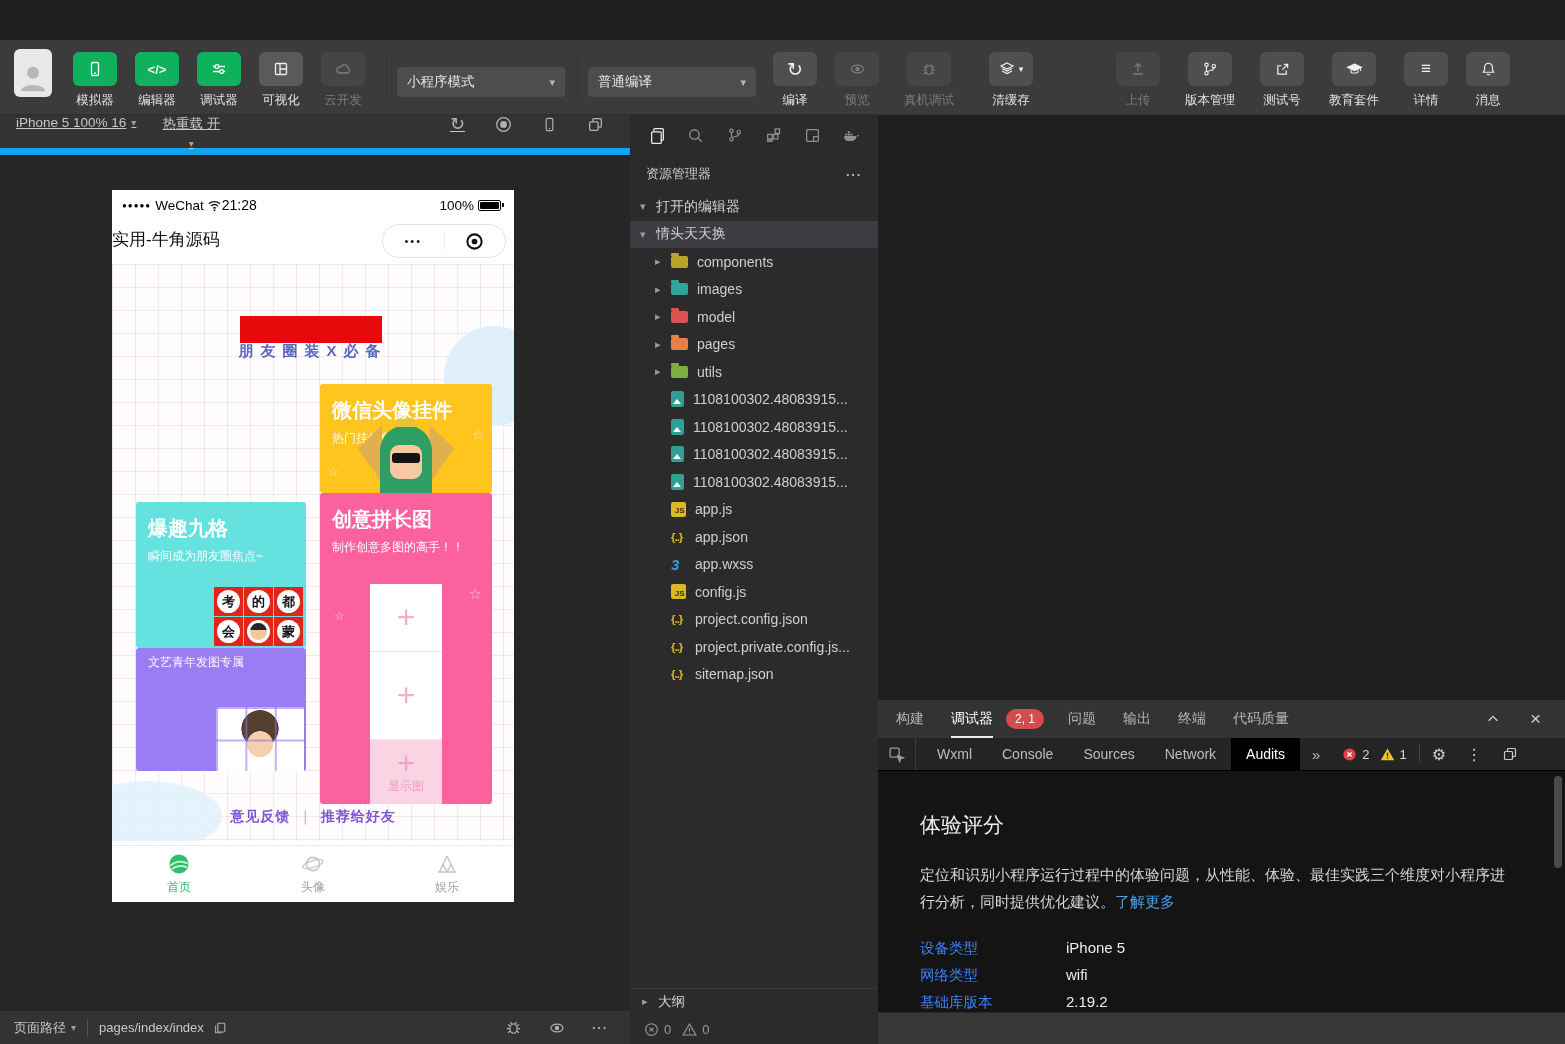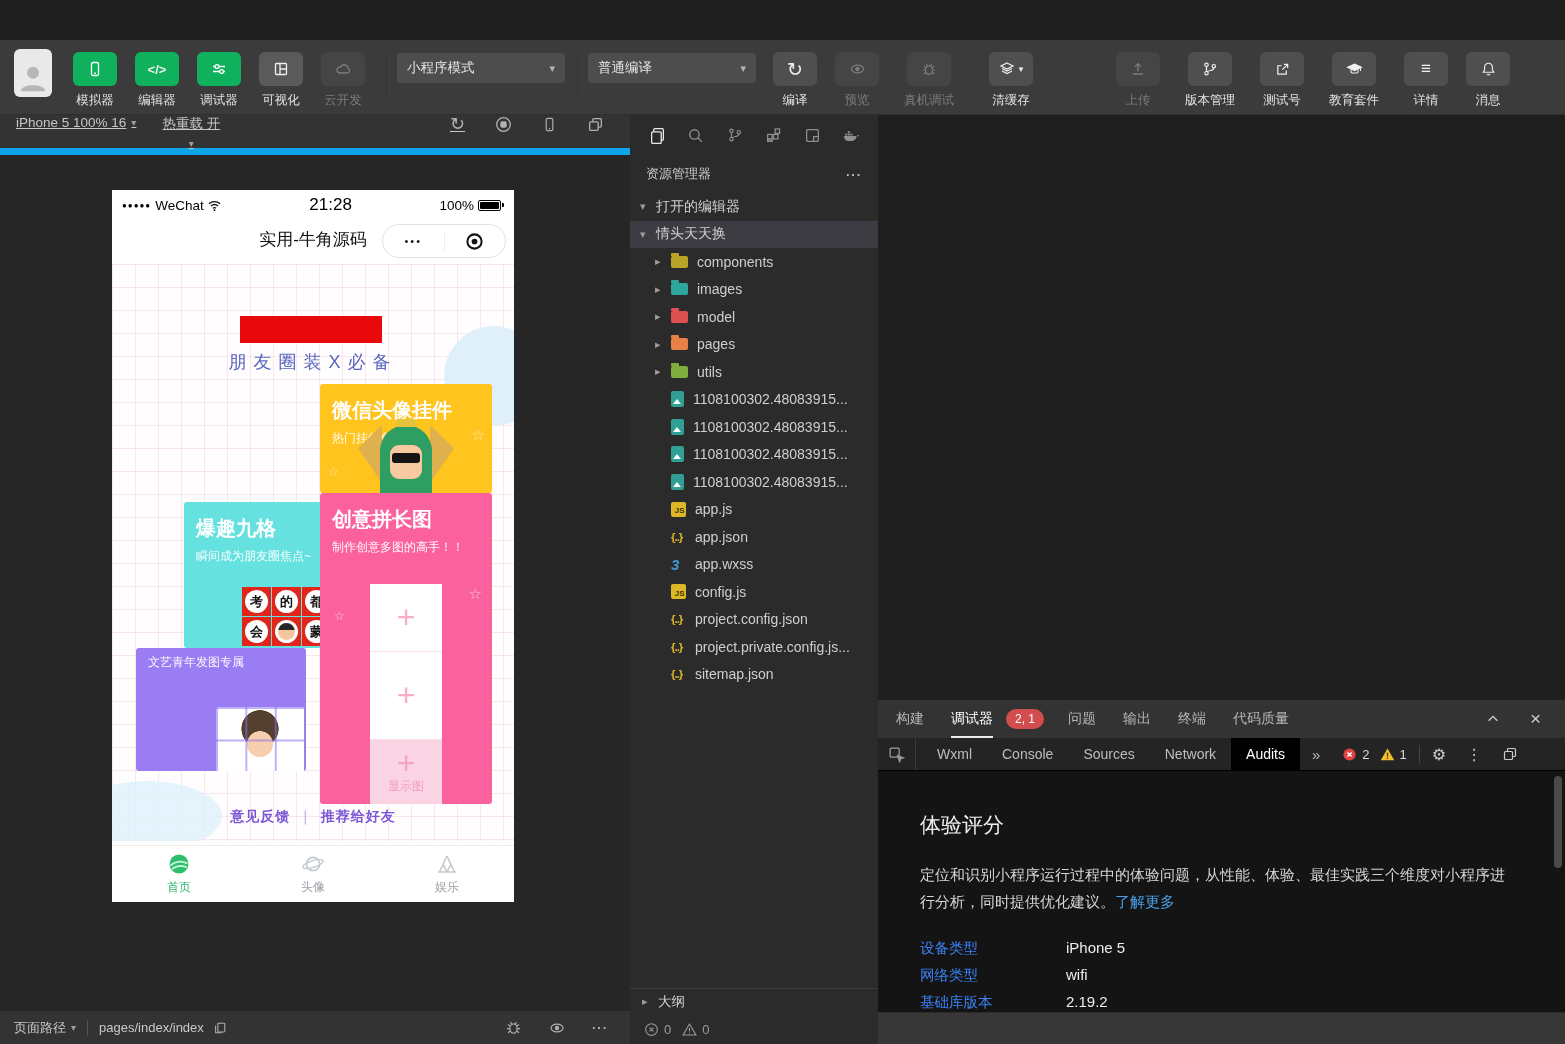--- a/index.html
+++ b/index.html
@@ -22,59 +22,59 @@
   .avatar{width:38px;height:48px;border-radius:6px;background:#e9e9e9;margin:9px 12px 0 14px;overflow:hidden;flex:none;display:flex;align-items:flex-end;justify-content:center;}
   .tool-btn{width:62px;display:flex;flex-direction:column;align-items:center;margin-top:12px;flex:none;}
   .tool-btn.wide{width:82px;}
   .tool-icon{width:44px;height:34px;border-radius:6px;background:#4f4f4f;color:#efefef;display:flex;align-items:center;justify-content:center;font-size:13px;font-weight:bold;}
   .tool-icon.green{background:#10b15c;}
   .tool-label{font-size:12.5px;color:#e3e3e3;margin-top:6px;white-space:nowrap;}
   .tool-btn.disabled .tool-icon{background:#454545;color:#7c7c7c;}
   .tool-btn.disabled .tool-label{color:#7c7c7c;}
   .vsep{width:1px;height:48px;background:#333;margin:12px 10px 0 12px;flex:none;}
   .select{height:30px;min-width:168px;background:#4d4d4d;border-radius:4px;color:#e3e3e3;font-size:13.5px;
-          display:flex;align-items:center;padding:0 10px;margin-top:13px;flex:none;}
+          display:flex;align-items:center;padding:0 10px;margin-top:27px;flex:none;}
   .select .caret{margin-left:auto;color:#b5b5b5;font-size:11px;padding-left:18px;}
   .right-tools{display:flex;margin-left:auto;padding-right:46px;}
 
   
   .sim-panel{position:absolute;top:115px;left:0;width:630px;bottom:34px;background:#262626;}
   .sim-toolbar{height:40px;background:#333;border-bottom:7px solid #0ea5e9;display:flex;align-items:flex-start;color:#c6c6c6;font-size:13.5px;text-decoration:underline;}
   .sim-sel{padding-left:16px;display:flex;align-items:center;gap:5px;}
   .sim-sel .caret{font-size:10px;color:#9d9d9d;}
   .sim-icons{margin-left:auto;display:flex;gap:30px;padding-right:26px;color:#b2b2b2;align-items:center;}
   .sim-icons .gi{font-size:18px;line-height:1;}
 
   
   .phone{position:absolute;left:112px;top:75px;width:402px;height:712px;background:#fff;color:#111;}
   .p-status{height:30px;display:flex;align-items:center;padding:0 10px;font-size:13.5px;color:#000;}
   .sig-dots{font-size:8px;letter-spacing:1px;margin-right:4px;}
-  .p-time{flex:1;text-align:center;font-size:17px;}
+  .p-time{flex:1;font-size:14px;}
   .p-batt{display:flex;align-items:center;gap:4px;}
   .batt{width:23px;height:11px;border:1px solid #000;border-radius:2px;padding:1px;position:relative;margin-right:3px;}
   .batt i{display:block;height:100%;width:100%;background:#000;border-radius:1px;}
   .batt::after{content:"";position:absolute;right:-4px;top:2.5px;width:2.5px;height:4px;background:#000;border-radius:0 1px 1px 0;}
   .p-nav{height:44px;position:relative;}
-  .p-title{text-align:center;font-size:17px;line-height:40px;color:#111;}
+  .p-title{font-size:17px;line-height:40px;color:#111;}
   .capsule{position:absolute;right:8px;top:4px;width:124px;height:34px;border:1px solid #e2e2e2;border-radius:17px;background:#fff;display:flex;align-items:center;}
   .cap-dots{flex:1;text-align:center;font-size:11px;letter-spacing:2px;color:#111;}
   .cap-div{width:1px;height:18px;background:#eee;}
   .cap-target{flex:1;display:flex;justify-content:center;}
 
   .p-content{position:absolute;top:74px;left:0;right:0;height:577px;overflow:hidden;background-color:#fffdfd;
     background-image:linear-gradient(rgba(238,196,202,.38) 1px,transparent 1px),linear-gradient(90deg,rgba(238,196,202,.38) 1px,transparent 1px);
     background-size:23px 23px;}
   .deco1{position:absolute;right:-30px;top:62px;width:100px;height:100px;border-radius:50%;background:#e0f0fb;}
   .deco2{position:absolute;left:-40px;bottom:-10px;width:150px;height:70px;border-radius:50%;background:rgba(223,240,251,.8);}
   .banner{position:absolute;left:128px;top:52px;width:142px;height:27px;}
-  .caption{position:absolute;top:86px;width:100%;text-align:center;color:#5a68c0;font-size:18px;letter-spacing:7px;font-weight:400;}
+  .caption{position:absolute;top:78px;width:100%;text-align:center;color:#5a68c0;font-size:15px;letter-spacing:7px;font-weight:700;}
   .tile{position:absolute;border-radius:3px;color:#fff;overflow:hidden;}
   .t1{left:24px;top:120px;width:170px;height:118px;}
   .t2{left:208px;top:120px;width:172px;height:109px;}
-  .t3{left:24px;top:238px;width:150px;height:146px;margin-left:48px;}
+  .t3{left:24px;top:238px;width:170px;height:146px;}
   .t4{left:208px;top:229px;width:172px;height:311px;}
   .t5{left:24px;top:384px;width:170px;height:123px;}
   .tile-title{font-size:20px;font-weight:bold;padding:13px 0 0 12px;}
   .tile-sub{font-size:12px;padding:6px 0 0 12px;opacity:.95;}
   .grid9{position:absolute;right:3px;bottom:2px;display:grid;grid-template-columns:repeat(3,29px);grid-auto-rows:29px;gap:1px;}
   .grid9 .cellA{background:#fff;border:1px solid #f3d8d0;color:#e8463c;font-size:17px;font-weight:bold;display:flex;align-items:center;justify-content:center;}
   .grid9 .cellB{background:#e1251b;display:flex;align-items:center;justify-content:center;}
   .circleB{width:23px;height:23px;background:#fff;border-radius:50%;color:#151515;display:flex;align-items:center;justify-content:center;font-size:13px;font-weight:bold;}
   .faceB{width:17px;height:17px;border-radius:50%;background:linear-gradient(#262626 0 40%,#f4c69c 40%);}
   .pendant{position:absolute;left:50%;transform:translateX(-50%);bottom:0;width:100px;height:74px;}

